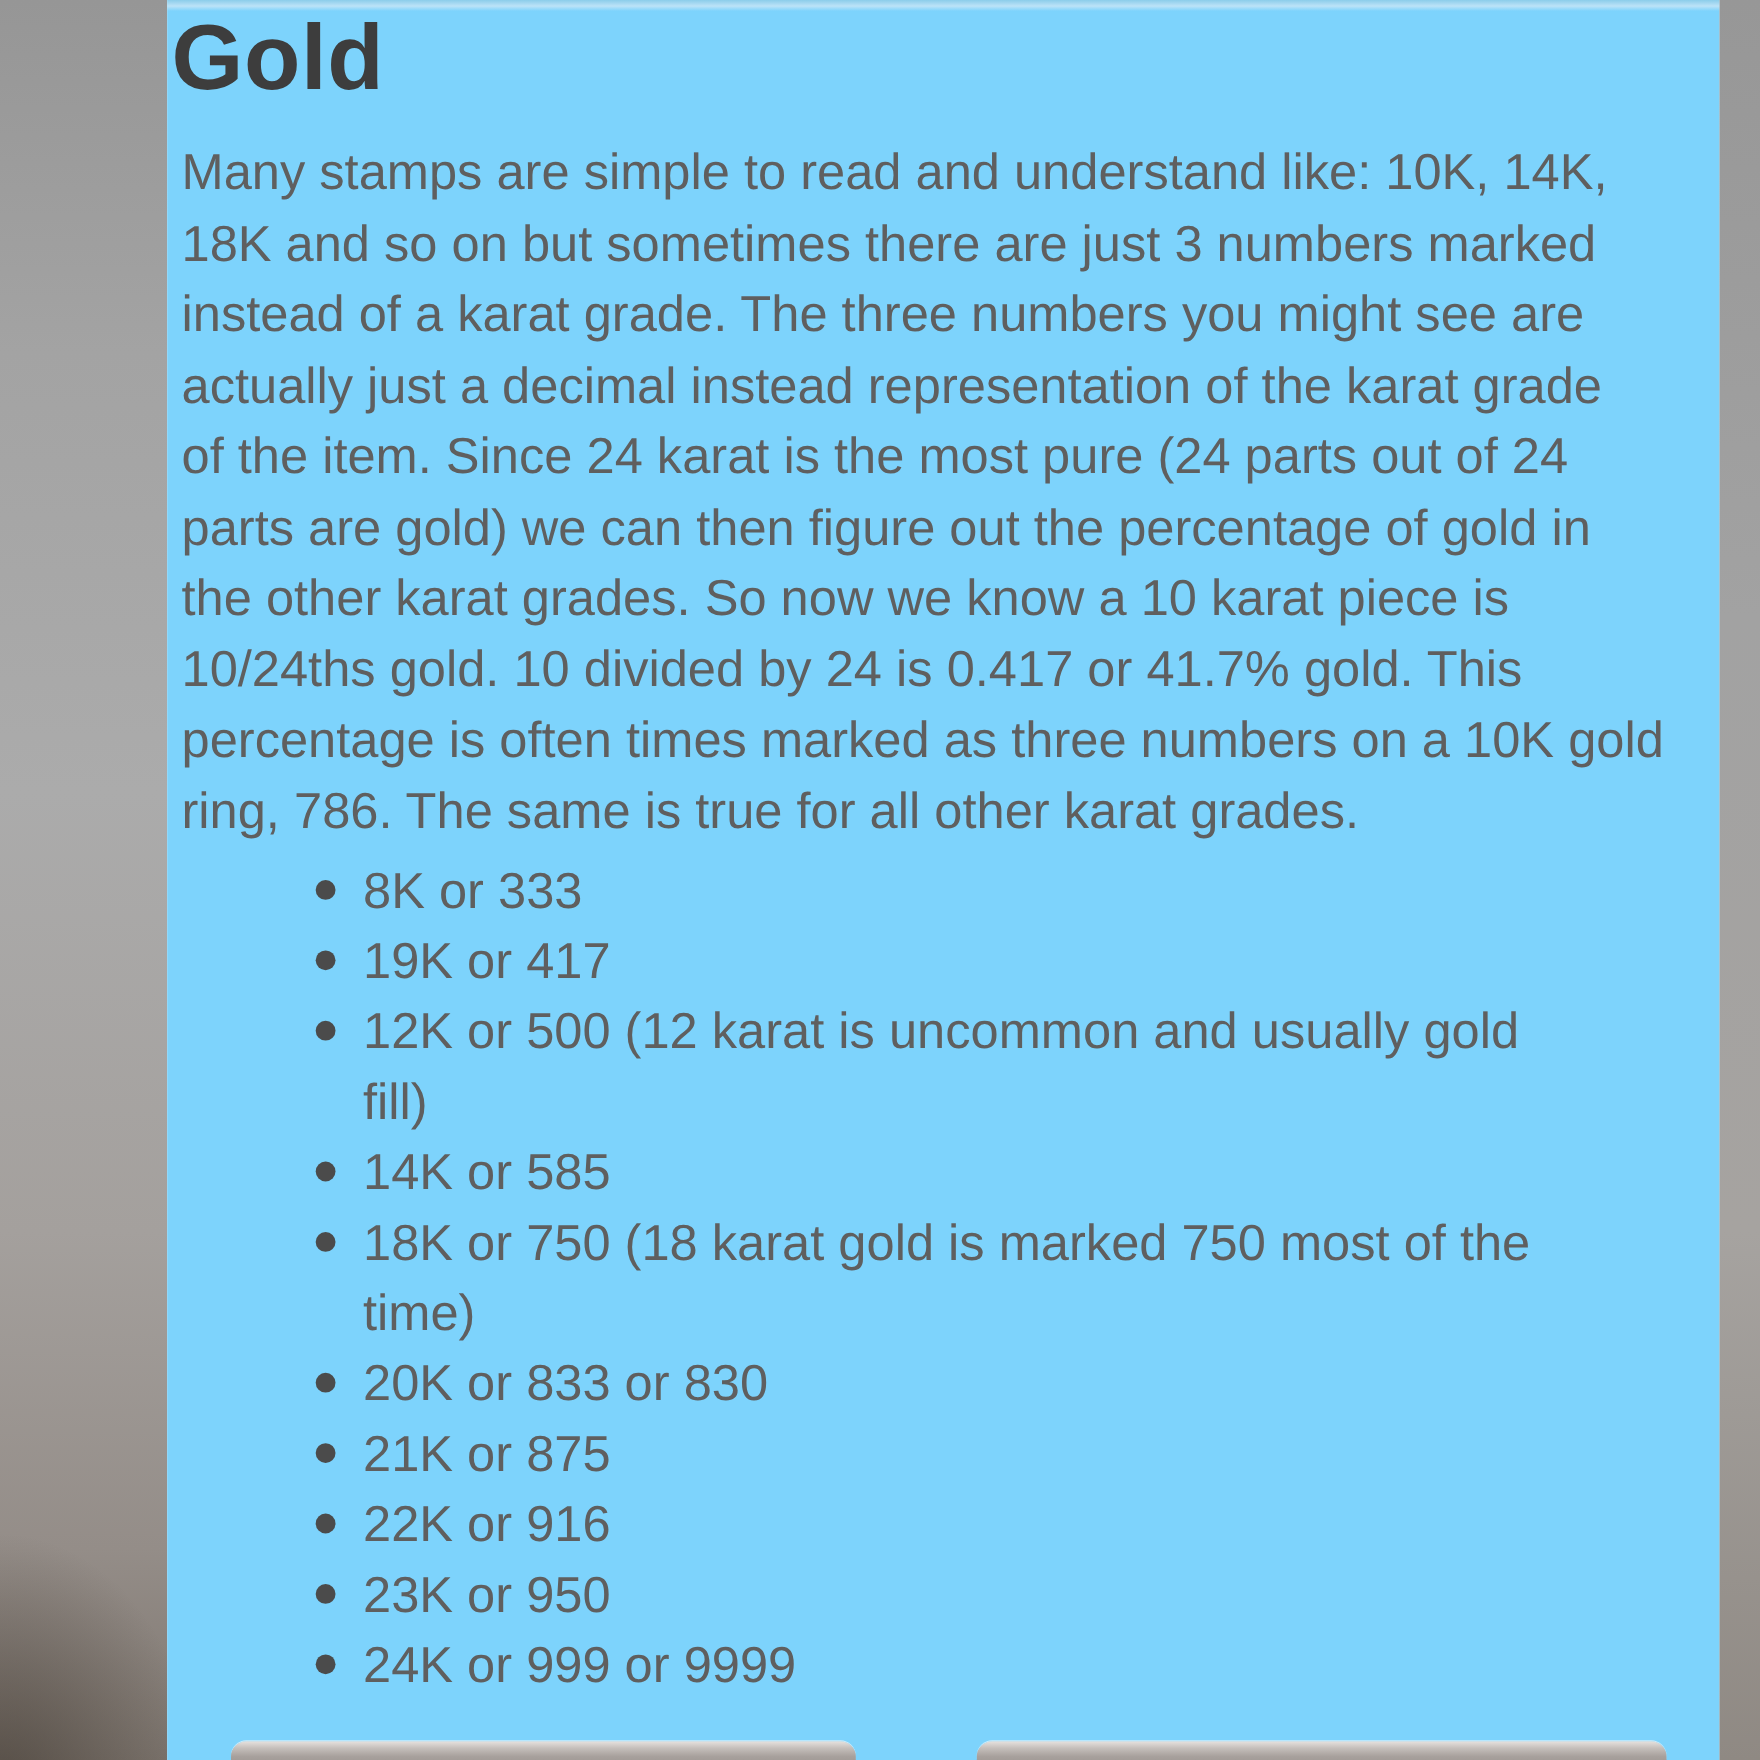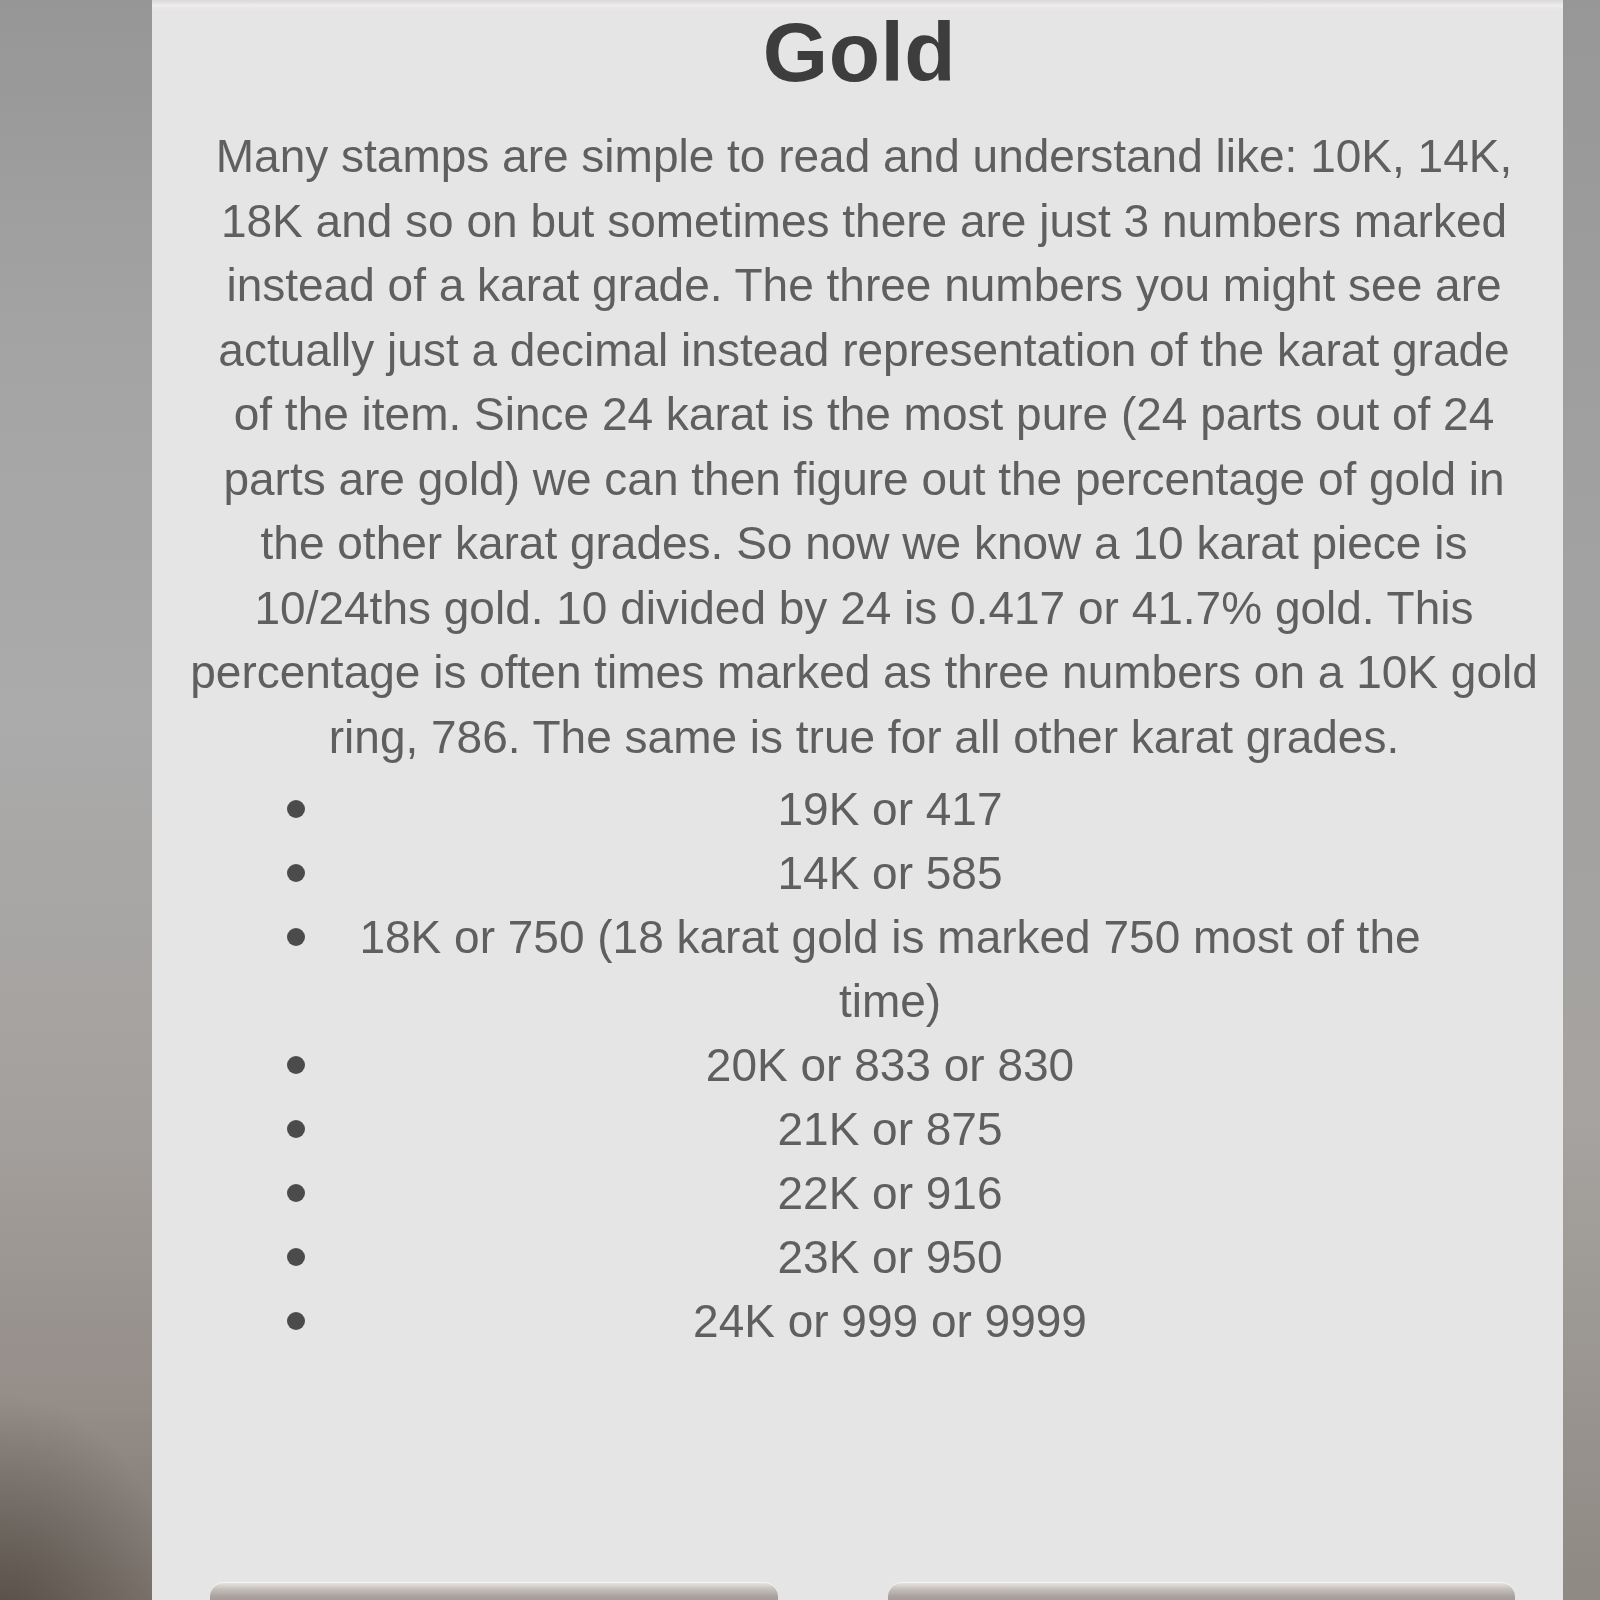--- a/index.html
+++ b/index.html
@@ -17,22 +17,21 @@
     background:
       radial-gradient(ellipse 260px 340px at 0% 102%, rgba(52,44,36,0.55), rgba(52,44,36,0) 70%),
       linear-gradient(180deg, #969696 0%, #a3a3a3 20%, #ababab 45%, #a4a09d 70%, #948d88 88%, #7e766f 100%);
   }
   .bg-right {
     position: absolute; right: 0; top: 0; width: 37px; height: 1600px;
     background: linear-gradient(180deg, #979797 0%, #a2a2a2 35%, #a6a3a0 70%, #8f8983 100%);
   }
   .panel {
     position: absolute; left: 152px; top: 0; width: 1411px; height: 1600px;
-    background: #e5e5e5;
-    text-align: center;
+    background: #7dd3fc;
   }
   
   .panel::before {
     content: ""; position: absolute; left: 0; top: 0; right: 0; height: 10px;
     background: linear-gradient(180deg, rgba(180,185,180,0.25) 0%, rgba(250,242,243,0.5) 55%, rgba(255,255,255,0) 100%);
   }
   .title {
     margin: 0; padding: 4px 0 0 4px;
     font-size: 84px; line-height: 96px; font-weight: bold;
     color: #3d3d3d; letter-spacing: 0.5px;
@@ -83,21 +82,23 @@
         <div>actually just a decimal instead representation of the karat grade</div>
         <div>of the item. Since 24 karat is the most pure (24 parts out of 24</div>
         <div>parts are gold) we can then figure out the percentage of gold in</div>
         <div>the other karat grades. So now we know a 10 karat piece is</div>
         <div>10/24ths gold. 10 divided by 24 is 0.417 or 41.7% gold. This</div>
         <div>percentage is often times marked as three numbers on a 10K gold</div>
         <div>ring, 786. The same is true for all other karat grades.</div>
       </div>
 
     <ul class="karat-list">
+        <li>8K or 333</li>
         <li>19K or 417</li>
+        <li>12K or 500 (12 karat is uncommon and usually gold fill)</li>
         <li>14K or 585</li>
         <li>18K or 750 (18 karat gold is marked 750 most of the time)</li>
         <li>20K or 833 or 830</li>
         <li>21K or 875</li>
         <li>22K or 916</li>
         <li>23K or 950</li>
         <li>24K or 999 or 9999</li>
       </ul>
 
     <div class="btn btn-left"></div>

